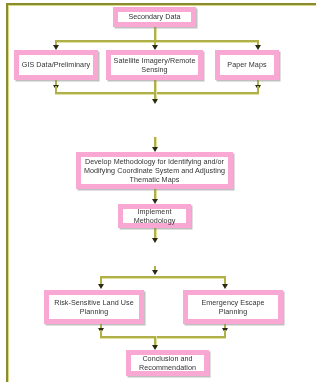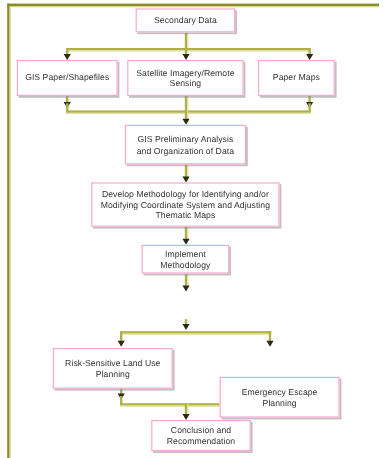--- a/index.html
+++ b/index.html
@@ -39,21 +39,21 @@
     left: 8px; top: 5px;
     width: 1px; height: 377px;
     background: #d8d88a;
   }
 
   
   .node {
     position: absolute;
     box-sizing: border-box;
     background: #ffffff;
-    border: 1px solid #f9a8d4;
+    border: 5px solid #f9a8d4;
     box-shadow: 1.5px 1.5px 0 0 rgba(140,140,140,0.55);
     color: #333333;
     font-size: 7.2px;
     line-height: 9.2px;
     letter-spacing: 0.05px;
     display: flex;
     align-items: center;
     justify-content: center;
     text-align: center;
     padding: 1px 2px;
@@ -159,55 +159,51 @@
 
   <div class="ln ln-v" style="left:154px; top:336px; height:12px;"></div>
   <div class="ln-hl-v" style="left:156px; top:336px; height:12px;"></div>
   <div class="arrow" style="left:151.5px; top:345px;"></div>
 
   <div class="node" style="left:113px; top:7px; width:83px; height:20px;">
     <span class="node-text">Secondary Data</span>
   </div>
 
   <div class="node" style="left:14px; top:50px; width:84px; height:30px;">
-    <span class="node-text">GIS Paper/Shapefiles</span>
+    <span class="node-text">GIS Data/Preliminary</span>
   </div>
 
   <div class="node" style="left:106px; top:50px; width:97px; height:30px;">
     <span class="node-text">Satellite Imagery/Remote
 Sensing</span>
   </div>
 
   <div class="node" style="left:215px; top:50px; width:64px; height:30px;">
     <span class="node-text">Paper Maps</span>
   </div>
 
-  <div class="node" style="left:104px; top:104px; width:101px; height:33px;">
-    <span class="node-text">GIS Preliminary Analysis
-and Organization of Data</span>
-  </div>
 
   <div class="node" style="left:76px; top:152px; width:157px; height:37px;justify-content:flex-end;">
     <span class="node-text">Develop Methodology for Identifying and/or
 Modifying Coordinate System and Adjusting
 Thematic Maps</span>
   </div>
 
   <div class="node" style="left:118px; top:204px; width:73px; height:24px;justify-content:flex-end;">
     <span class="node-text">Implement
 Methodology</span>
   </div>
 
 
   <div class="node" style="left:44px; top:290px; width:100px; height:34px;">
     <span class="node-text">Risk-Sensitive Land Use
 Planning</span>
   </div>
 
-  <div class="node" style="left:183px; top:290px; width:100px; height:34px;margin-top:24px;">
+  <div class="node" style="left:183px; top:290px; width:100px; height:34px;">
     <span class="node-text">Emergency Escape
 Planning</span>
   </div>
 
   <div class="node" style="left:113px; top:350px; width:83px; height:26px;margin-left:13px;">
     <span class="node-text">Conclusion and
 Recommendation</span>
   </div>
 
 </div>

